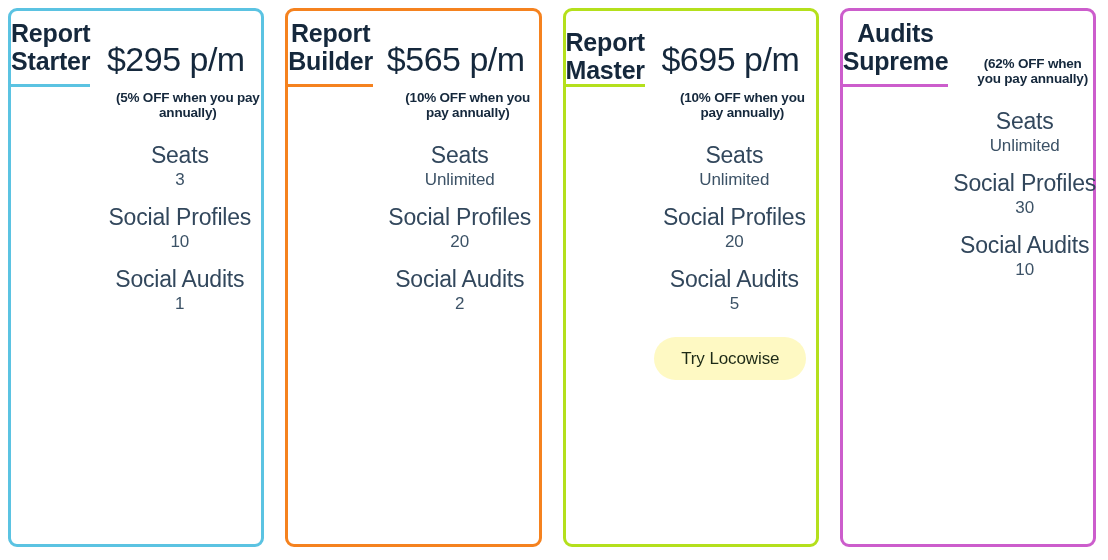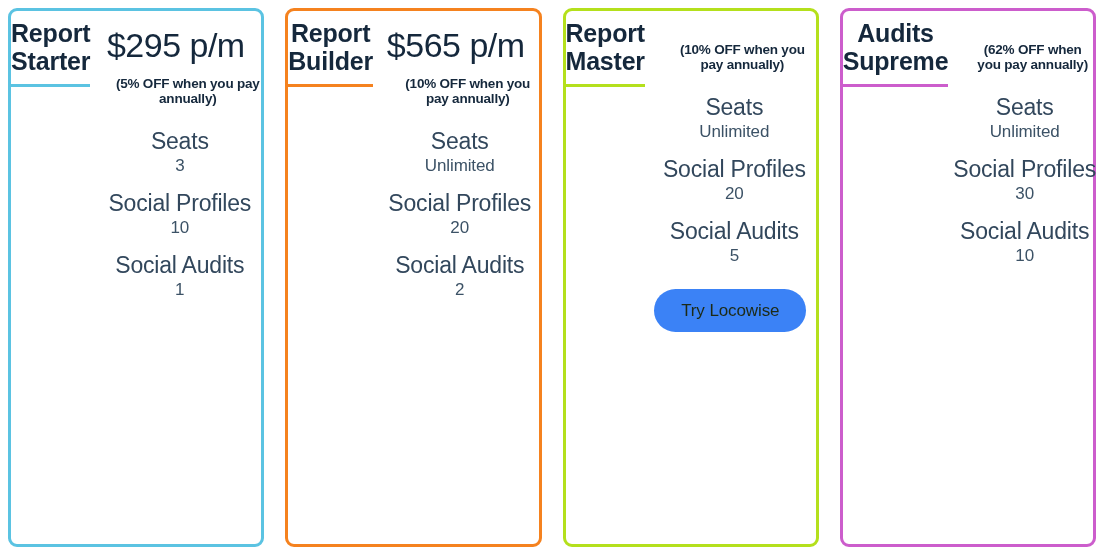--- a/index.html
+++ b/index.html
@@ -45,38 +45,38 @@
     flex: 0 0 76px;
     display: flex;
     align-items: center;
     justify-content: center;
     border-bottom-style: solid;
     border-bottom-width: 3px;
     box-sizing: border-box;
   }
   .accent-blue    > .plan-header { border-bottom-color: #5bc3e2; }
   .accent-orange  > .plan-header { border-bottom-color: #f5821f; }
-  .accent-lime    > .plan-header { border-bottom-color: #b4e01c; }
+  .accent-lime    > .plan-header { border-bottom-color: #b4e01c; align-items: flex-end; }
   .accent-magenta > .plan-header { border-bottom-color: #cc5dcc; }
 
   .plan-title {
     font-size: 25px;
     font-weight: bold;
     color: #15283c;
     letter-spacing: -0.2px;
     text-align: center;
     line-height: 1.1;
   }
 
   .plan-body {
     flex: 1 1 auto;
     display: flex;
     flex-direction: column;
     align-items: center;
-    padding-top: 17px;
+    padding-top: 31px;
     box-sizing: border-box;
   }
 
   .plan-price {
     font-size: 34px;
     color: #15283c;
     line-height: 1;
     letter-spacing: -0.5px;
     text-align: center;
   }
@@ -124,21 +124,21 @@
 
   .cta-wrap {
     margin-top: 9px;
     display: flex;
     justify-content: center;
     width: 100%;
   }
 
   .cta-button {
     display: inline-block;
-    background: #3b82f6;
+    background: #fef9c3;
     color: #1d2a16;
     border: none;
     border-radius: 24px;
     padding: 13px 27px;
     font-size: 17px;
     font-family: "Liberation Sans", sans-serif;
     line-height: 1;
     cursor: pointer;
     letter-spacing: -0.1px;
   }
@@ -196,20 +196,21 @@
       </div>
 
     </div>
   </div>
 
   <div class="plan-card accent-lime">
     <div class="plan-header">
       <div class="plan-title">Report Master</div>
     </div>
     <div class="plan-body">
+      <div class="plan-price">$695 p/m</div>
       <div class="plan-discount">(10% OFF when you pay annually)</div>
       <div class="feature-list">
         <div class="feature-item">
           <span class="feature-label">Seats</span>
           <span class="feature-value">Unlimited</span>
         </div>
         <div class="feature-item">
           <span class="feature-label">Social Profiles</span>
           <span class="feature-value">20</span>
         </div>

